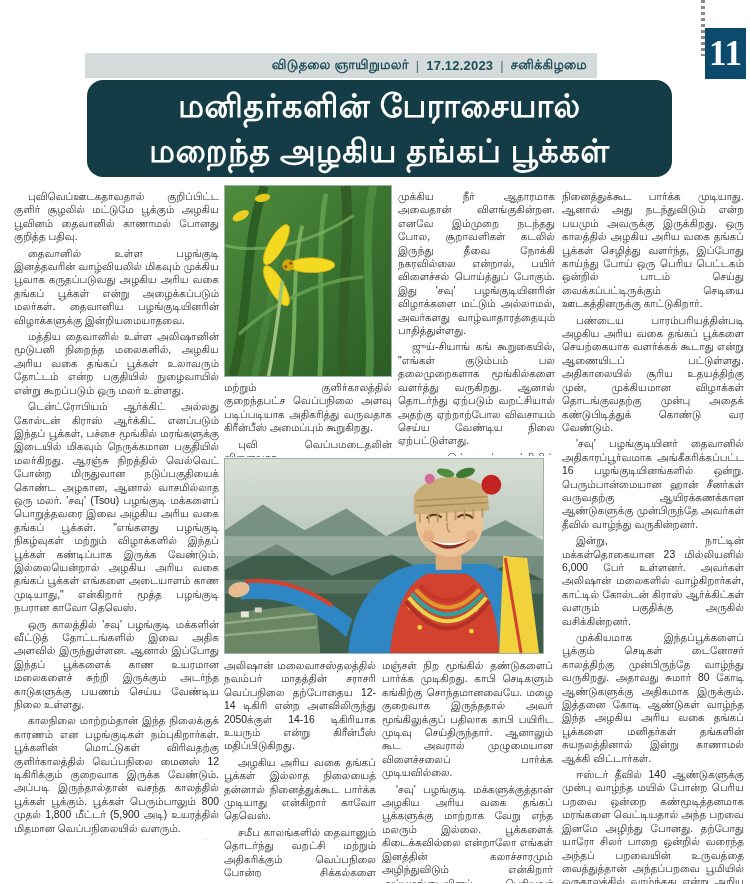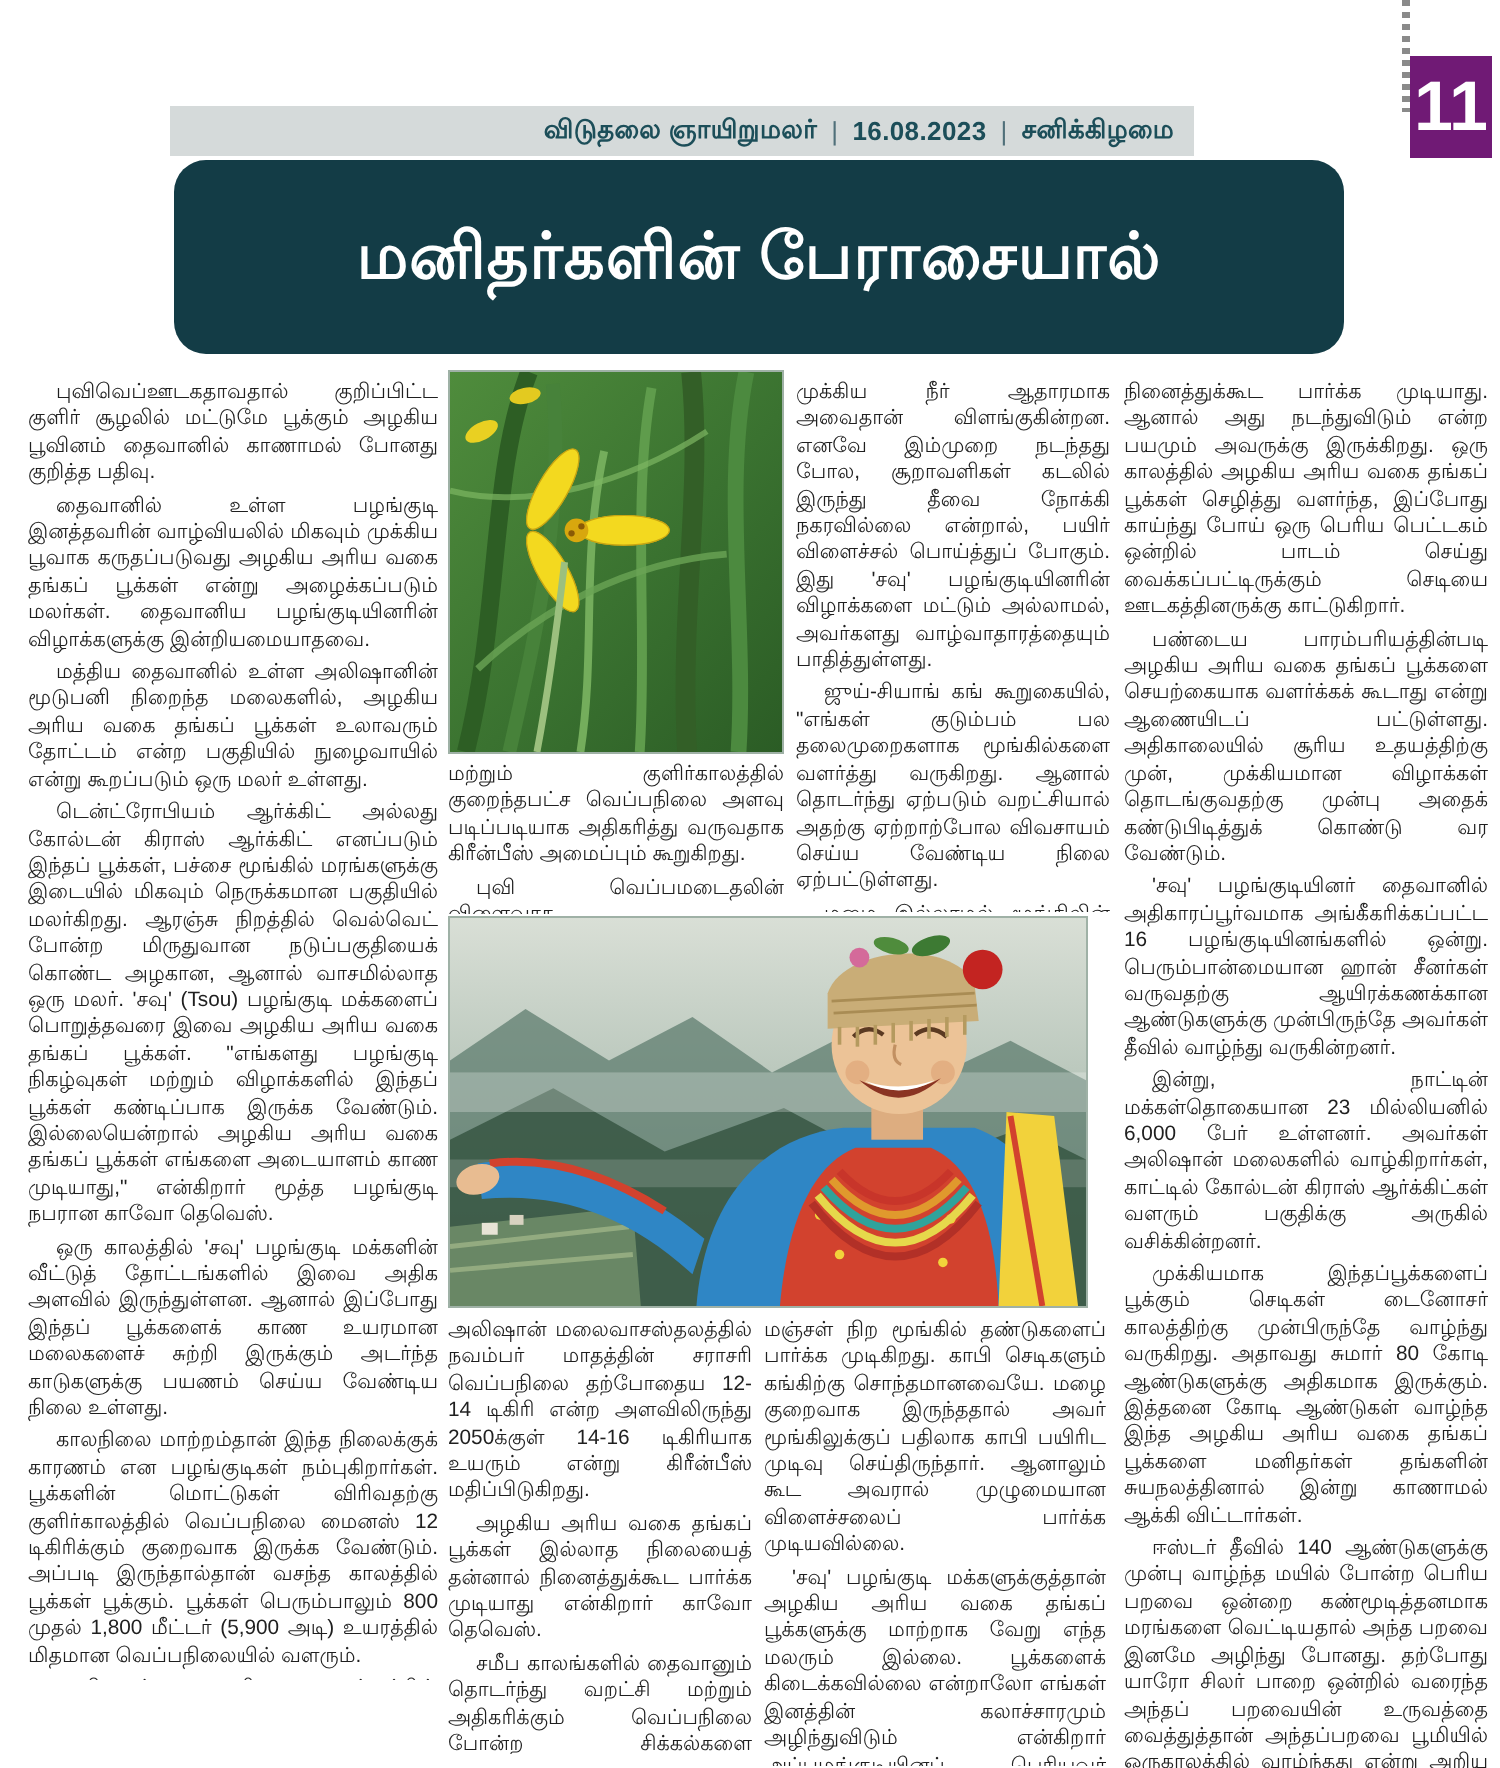--- a/index.html
+++ b/index.html
@@ -12,23 +12,23 @@
   .dotted-rule{position:absolute;left:701px;top:0;width:4px;height:56px;
     background:repeating-linear-gradient(to bottom,#8a8a8a 0 3px,#ffffff 3px 6px);}
   .masthead{
     position:absolute;left:85px;top:53px;width:512px;height:25px;
     background:#d5dada;display:flex;align-items:center;justify-content:flex-end;
     padding-right:10px;box-sizing:border-box;
     color:#1c4e59;font-weight:bold;font-size:13px;letter-spacing:.2px;white-space:nowrap;
   }
   .masthead .sep{margin:0 7px;color:#50707a;font-weight:normal;}
   .pagenum{
-    position:absolute;left:705px;top:28px;width:41px;height:51px;background:#701a75;
+    position:absolute;left:705px;top:28px;width:41px;height:51px;background:#0c4a6e;
     color:#ffffff;font-weight:bold;font-size:35px;display:flex;align-items:center;justify-content:center;
-    font-family:Liberation Sans, sans-serif;
+    font-family:Liberation Serif, serif;
   }
   
   .headline{
     position:absolute;left:87px;top:80px;width:585px;height:97px;background:#133c46;border-radius:16px;
     display:flex;flex-direction:column;align-items:center;justify-content:center;
     color:#ffffff;font-weight:bold;text-align:center;
   }
   .headline .hl{font-size:32px;line-height:45px;letter-spacing:.5px;white-space:nowrap;}
   
   .colblock{position:absolute;overflow:hidden;text-align:justify;}
@@ -49,29 +49,30 @@
 </head>
 <body>
 
 <div class="page">
 
   <div class="dotted-rule"></div>
 
   <div class="masthead">
     <span>விடுதலை ஞாயிறுமலர்</span>
     <span class="sep">|</span>
-    <span>16.08.2023</span>
+    <span>17.12.2023</span>
     <span class="sep">|</span>
     <span>சனிக்கிழமை</span>
   </div>
 
   <div class="pagenum">11</div>
 
   <div class="headline">
     <div class="hl">மனிதர்களின் பேராசையால்</div>
+    <div class="hl">மறைந்த அழகிய தங்கப் பூக்கள்</div>
   </div>
 
   <div id="col1" class="colblock">
       <p>புவிவெப்ஊடகதாவதால் குறிப்பிட்ட குளிர் சூழலில் மட்டுமே பூக்கும் அழகிய பூவினம் தைவானில் காணாமல் போனது குறித்த பதிவு.</p>
       <p>தைவானில் உள்ள பழங்குடி இனத்தவரின் வாழ்வியலில் மிகவும் முக்கிய பூவாக கருதப்படுவது அழகிய அரிய வகை தங்கப் பூக்கள் என்று அழைக்கப்படும் மலர்கள். தைவானிய பழங்குடியினரின் விழாக்களுக்கு இன்றியமையாதவை.</p>
       <p>மத்திய தைவானில் உள்ள அலிஷானின் மூடுபனி நிறைந்த மலைகளில், அழகிய அரிய வகை தங்கப் பூக்கள் உலாவரும் தோட்டம் என்ற பகுதியில் நுழைவாயில் என்று கூறப்படும் ஒரு மலர் உள்ளது.</p>
       <p>டென்ட்ரோபியம் ஆர்க்கிட் அல்லது கோல்டன் கிராஸ் ஆர்க்கிட் எனப்படும் இந்தப் பூக்கள், பச்சை மூங்கில் மரங்களுக்கு இடையில் மிகவும் நெருக்கமான பகுதியில் மலர்கிறது. ஆரஞ்சு நிறத்தில் வெல்வெட் போன்ற மிருதுவான நடுப்பகுதியைக் கொண்ட அழகான, ஆனால் வாசமில்லாத ஒரு மலர். 'சவு' (Tsou) பழங்குடி மக்களைப் பொறுத்தவரை இவை அழகிய அரிய வகை தங்கப் பூக்கள். "எங்களது பழங்குடி நிகழ்வுகள் மற்றும் விழாக்களில் இந்தப் பூக்கள் கண்டிப்பாக இருக்க வேண்டும். இல்லையென்றால் அழகிய அரிய வகை தங்கப் பூக்கள் எங்களை அடையாளம் காண முடியாது," என்கிறார் மூத்த பழங்குடி நபரான காவோ தெவெஸ்.</p>
       <p>ஒரு காலத்தில் 'சவு' பழங்குடி மக்களின் வீட்டுத் தோட்டங்களில் இவை அதிக அளவில் இருந்துள்ளன. ஆனால் இப்போது இந்தப் பூக்களைக் காண உயரமான மலைகளைச் சுற்றி இருக்கும் அடர்ந்த காடுகளுக்கு பயணம் செய்ய வேண்டிய நிலை உள்ளது.</p>
       <p>காலநிலை மாற்றம்தான் இந்த நிலைக்குக் காரணம் என பழங்குடிகள் நம்புகிறார்கள். பூக்களின் மொட்டுகள் விரிவதற்கு குளிர்காலத்தில் வெப்பநிலை மைனஸ் 12 டிகிரிக்கும் குறைவாக இருக்க வேண்டும். அப்படி இருந்தால்தான் வசந்த காலத்தில் பூக்கள் பூக்கும். பூக்கள் பெரும்பாலும் 800 முதல் 1,800 மீட்டர் (5,900 அடி) உயரத்தில் மிதமான வெப்பநிலையில் வளரும்.</p>
       <p>அலிஷான் வானிலை மய்யத்தின் உள்ளூர் வெப்பநிலை தரவுகளின்படி, கடந்த 10 ஆண்டுகளில் வசந்த காலம்</p>

